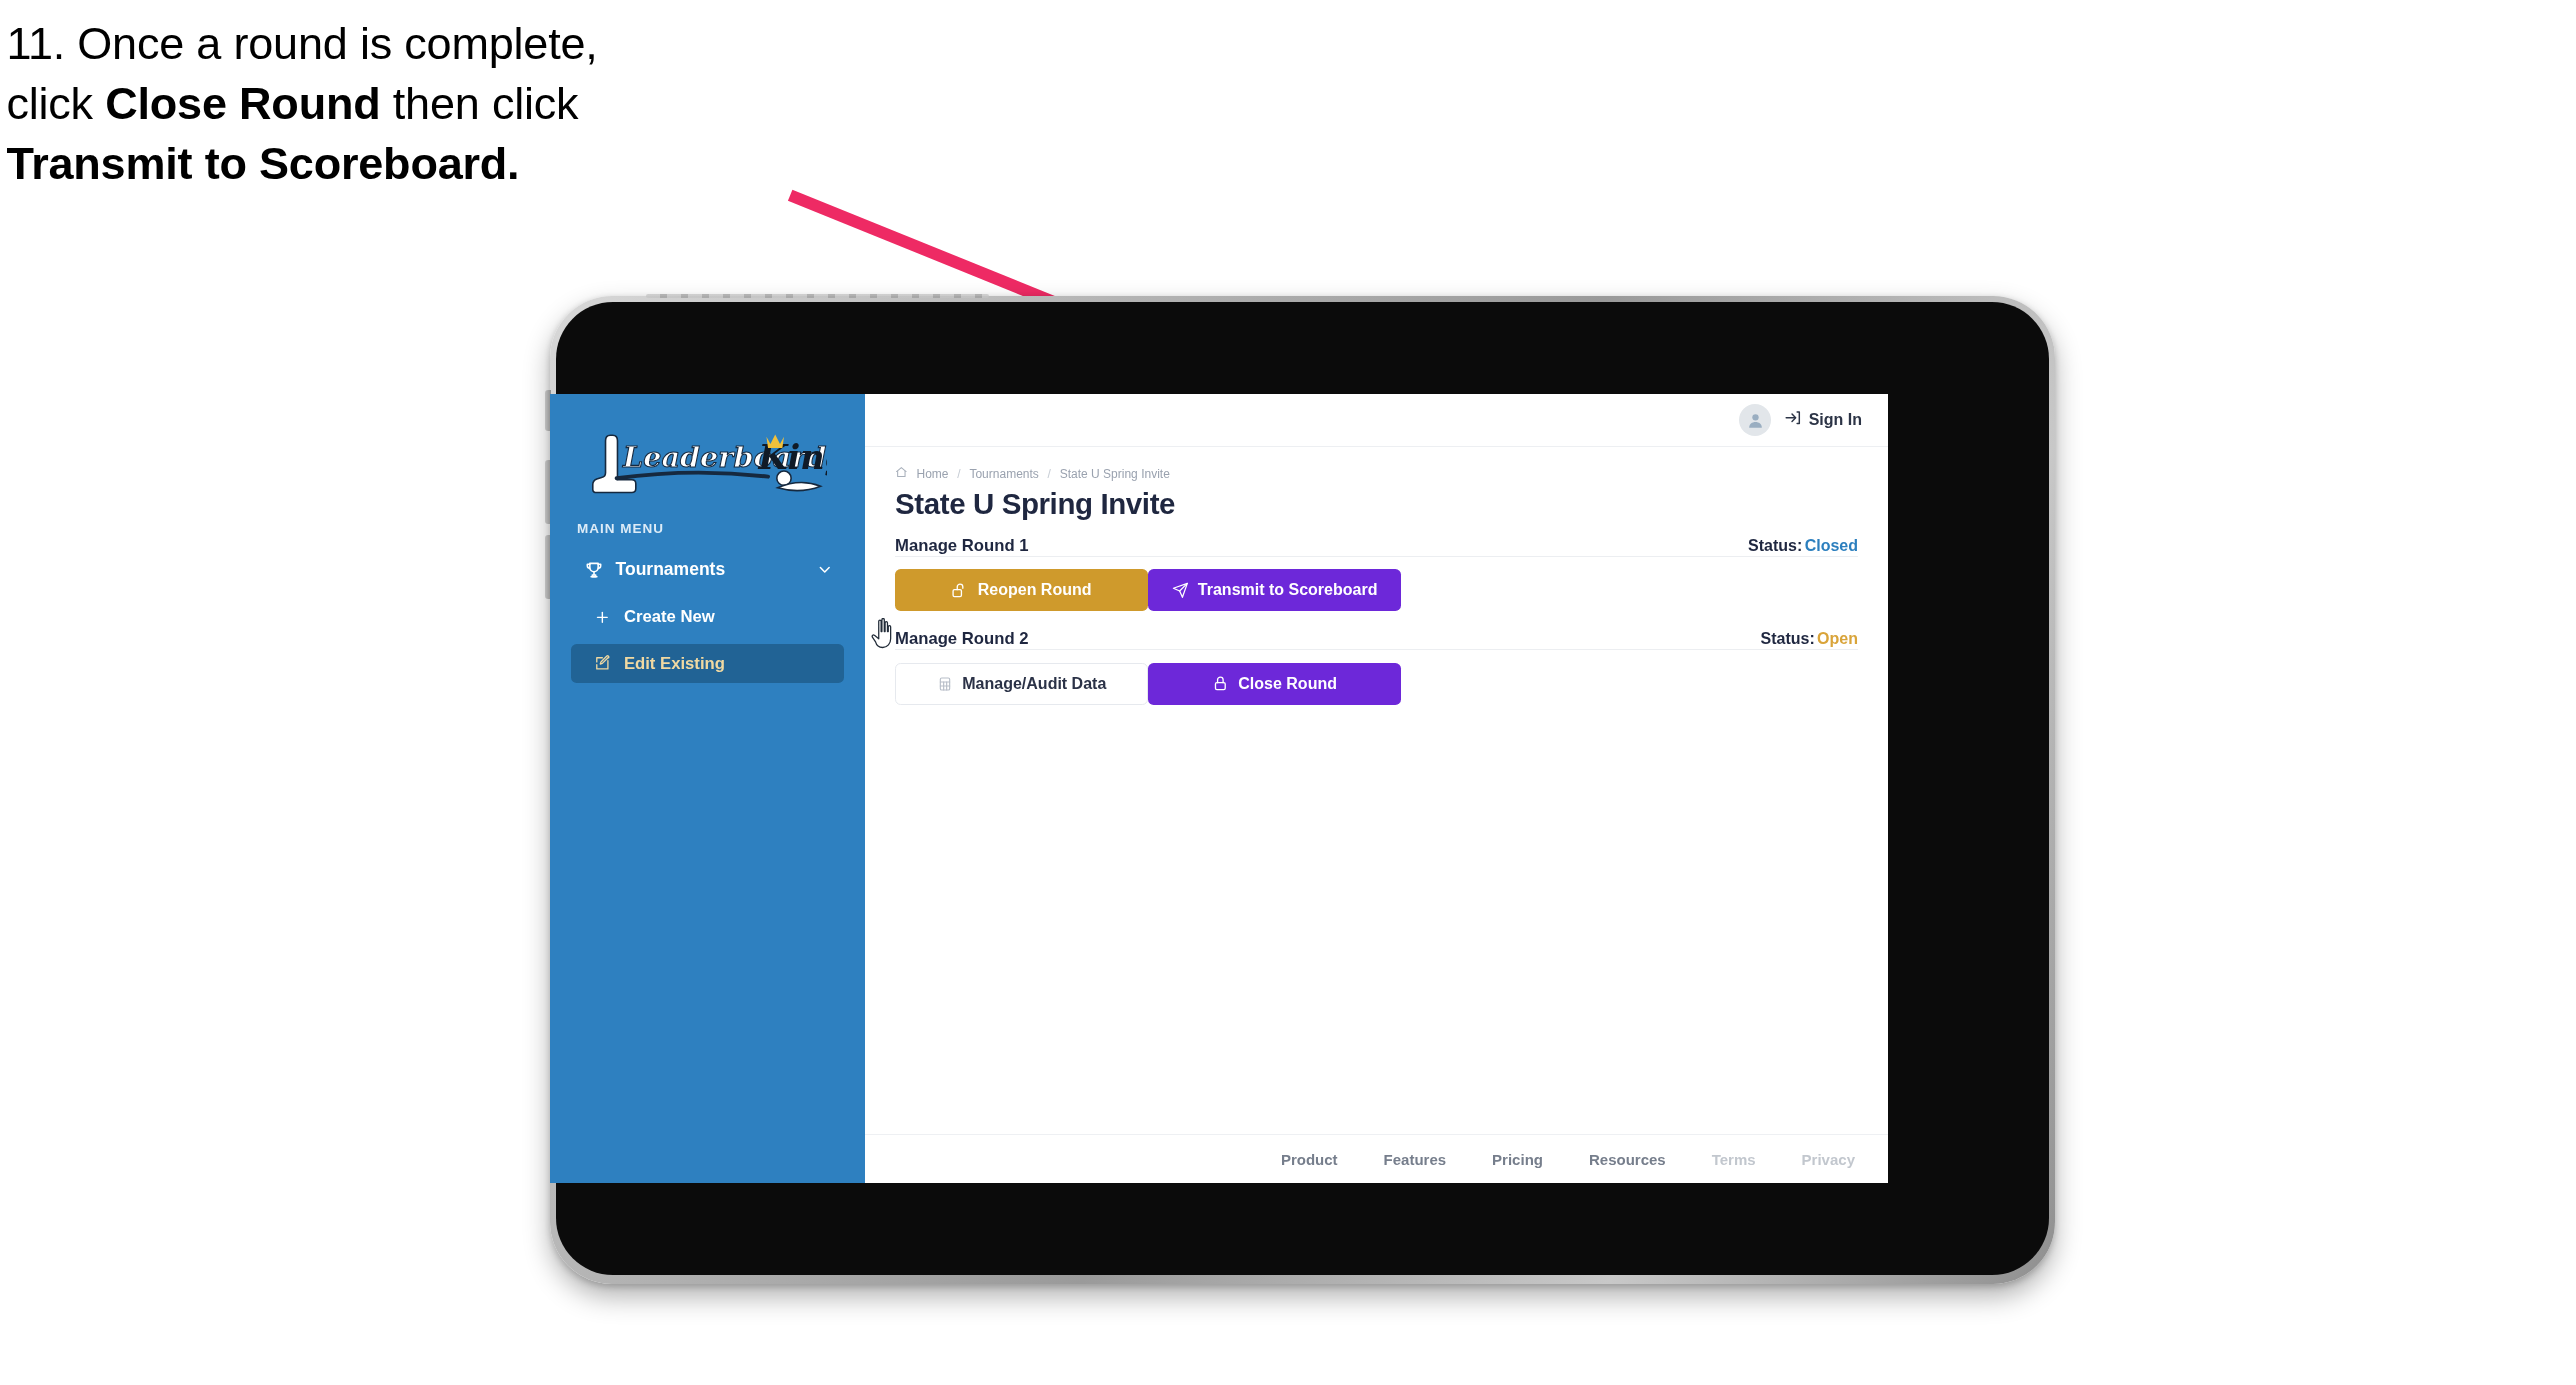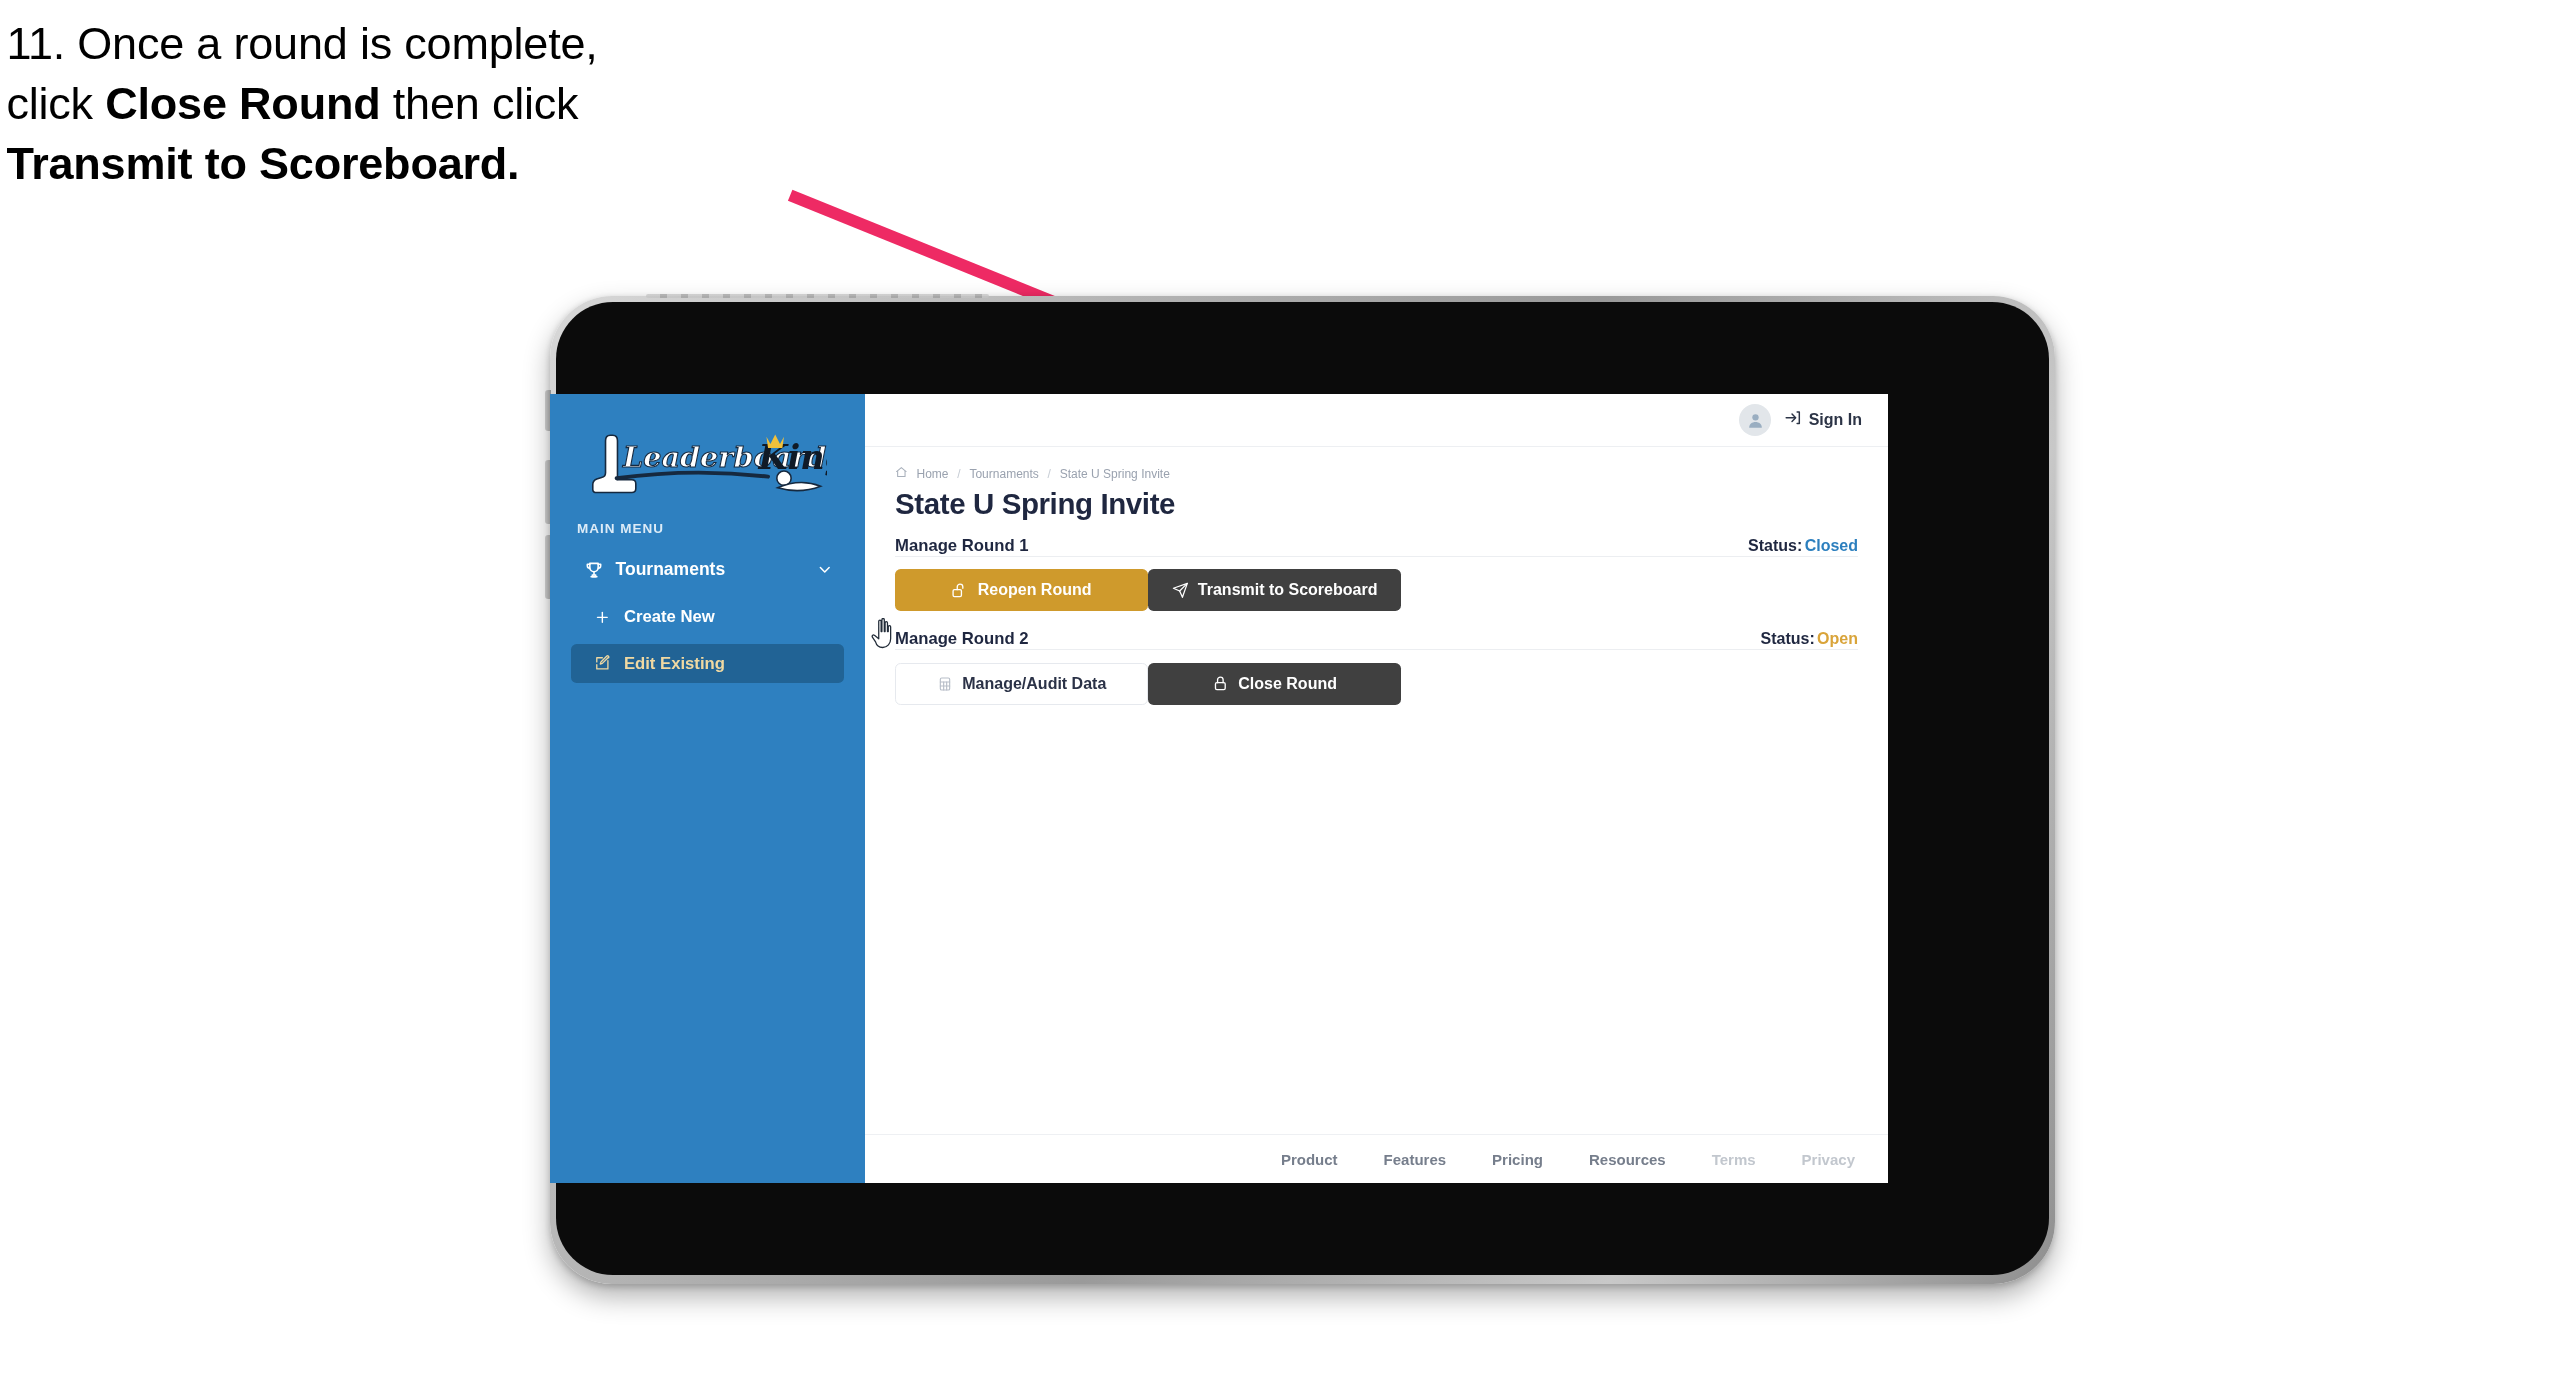--- a/index.html
+++ b/index.html
@@ -239,21 +239,21 @@
     height: 42px;
     padding: 0 22px;
     border-radius: 5.6px;
     font-size: 16px;
     font-weight: 700;
     border: none;
     white-space: nowrap;
   }
   .btn .bico { display: inline-flex; align-items: center; }
   .btn-gold   { background: #cf9a2c; color: #ffffff; min-width: 253px; }
-  .btn-blue   { background: #404040; color: #ffffff; min-width: 253px; }
+  .btn-blue   { background: #6d28d9; color: #ffffff; min-width: 253px; }
   .btn-ghost  { background: #ffffff; color: #2b3247; border: 0.8px solid #e6e9ee;
                 min-width: 253px; font-weight: 700; }
   .btn-gold-sm { background: #cf9a2c; color: #ffffff; min-width: 260px; }
 
   #footer {
     margin-top: auto;
     border-top: 0.8px solid #eef0f3;
     height: 49px;
     display: flex;
     align-items: center;

